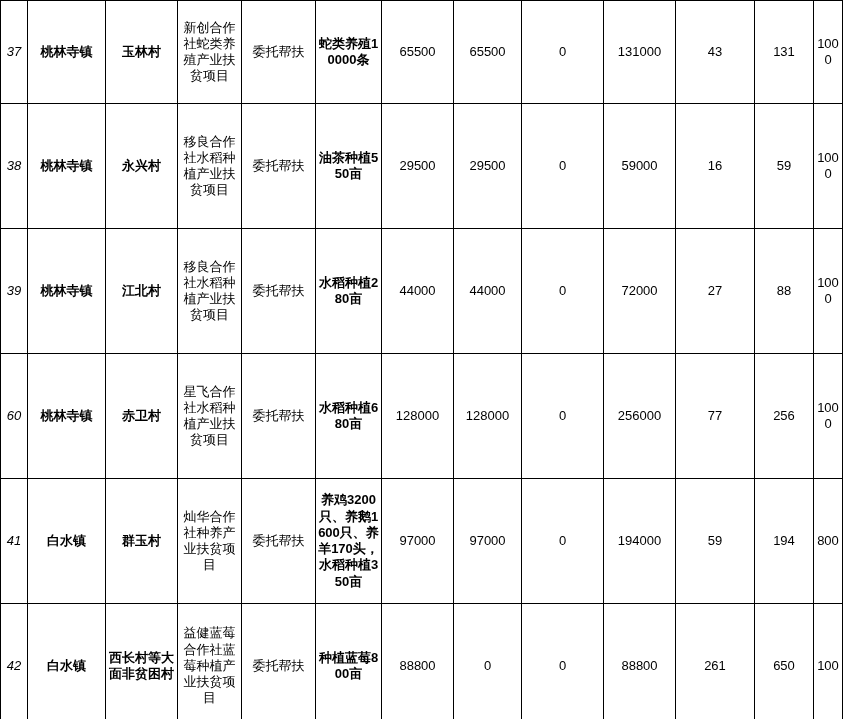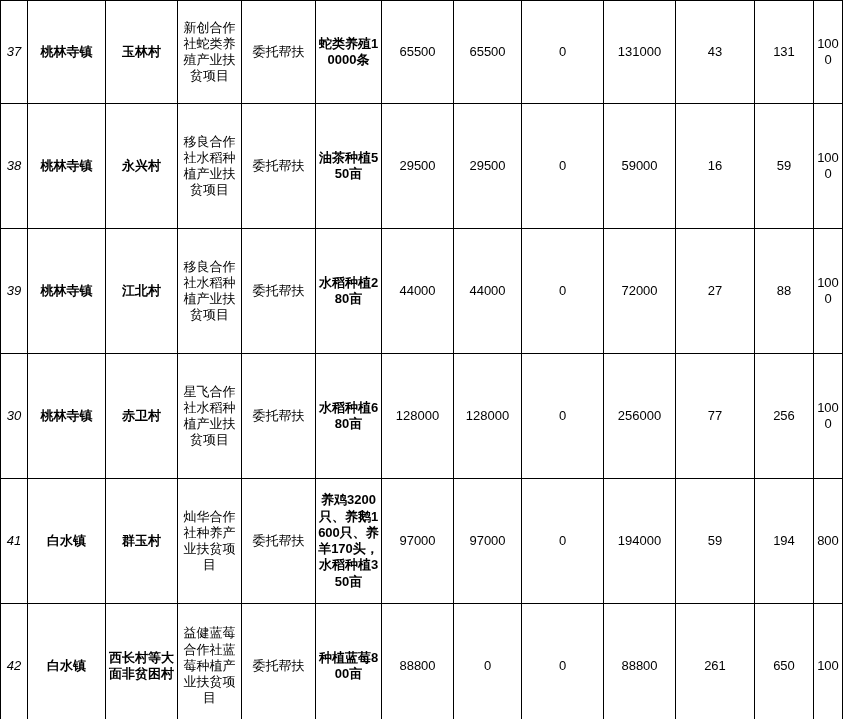--- a/index.html
+++ b/index.html
@@ -208,21 +208,21 @@
           </td>
         <td class="num">
             <span class="cell-inner">88</span>
           </td>
         <td class="num">
             <span class="cell-inner">1000</span>
           </td>
       </tr>
       <tr class="r3">
         <td class="seq">
-            <span class="cell-inner">30</span>
+            <span class="cell-inner">60</span>
           </td>
         <td class="town">
             <span class="cell-inner">桃林寺镇</span>
           </td>
         <td class="village">
             <span class="cell-inner">赤卫村</span>
           </td>
         <td class="proj">
             <span class="cell-inner">星飞合作社水稻种植产业扶贫项目</span>
           </td>

